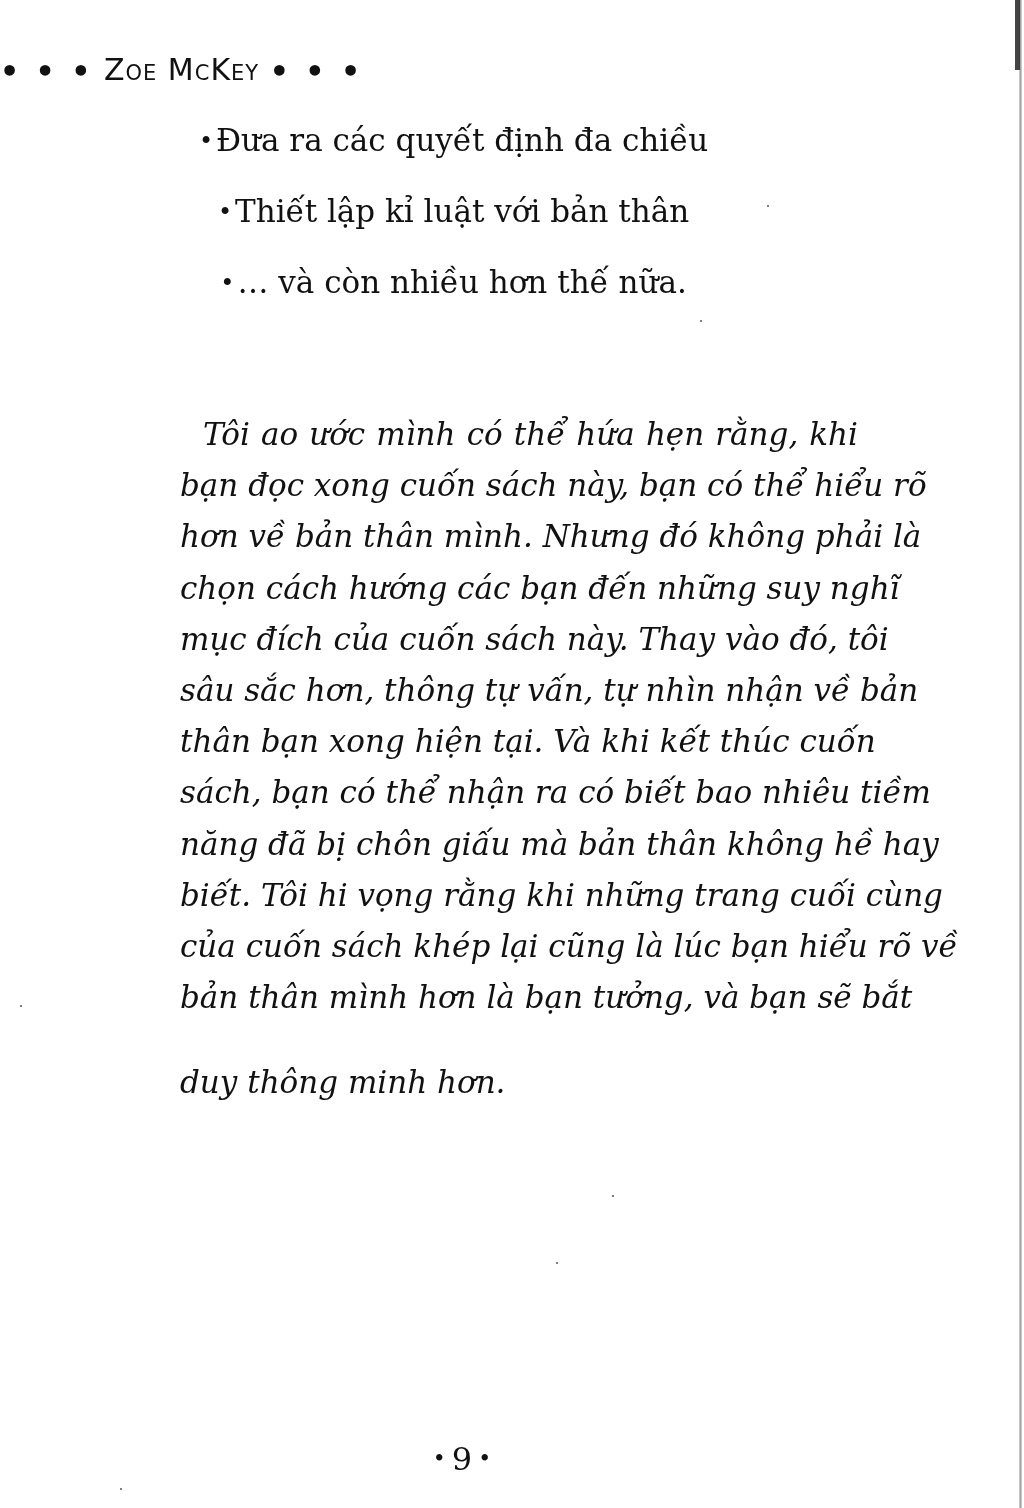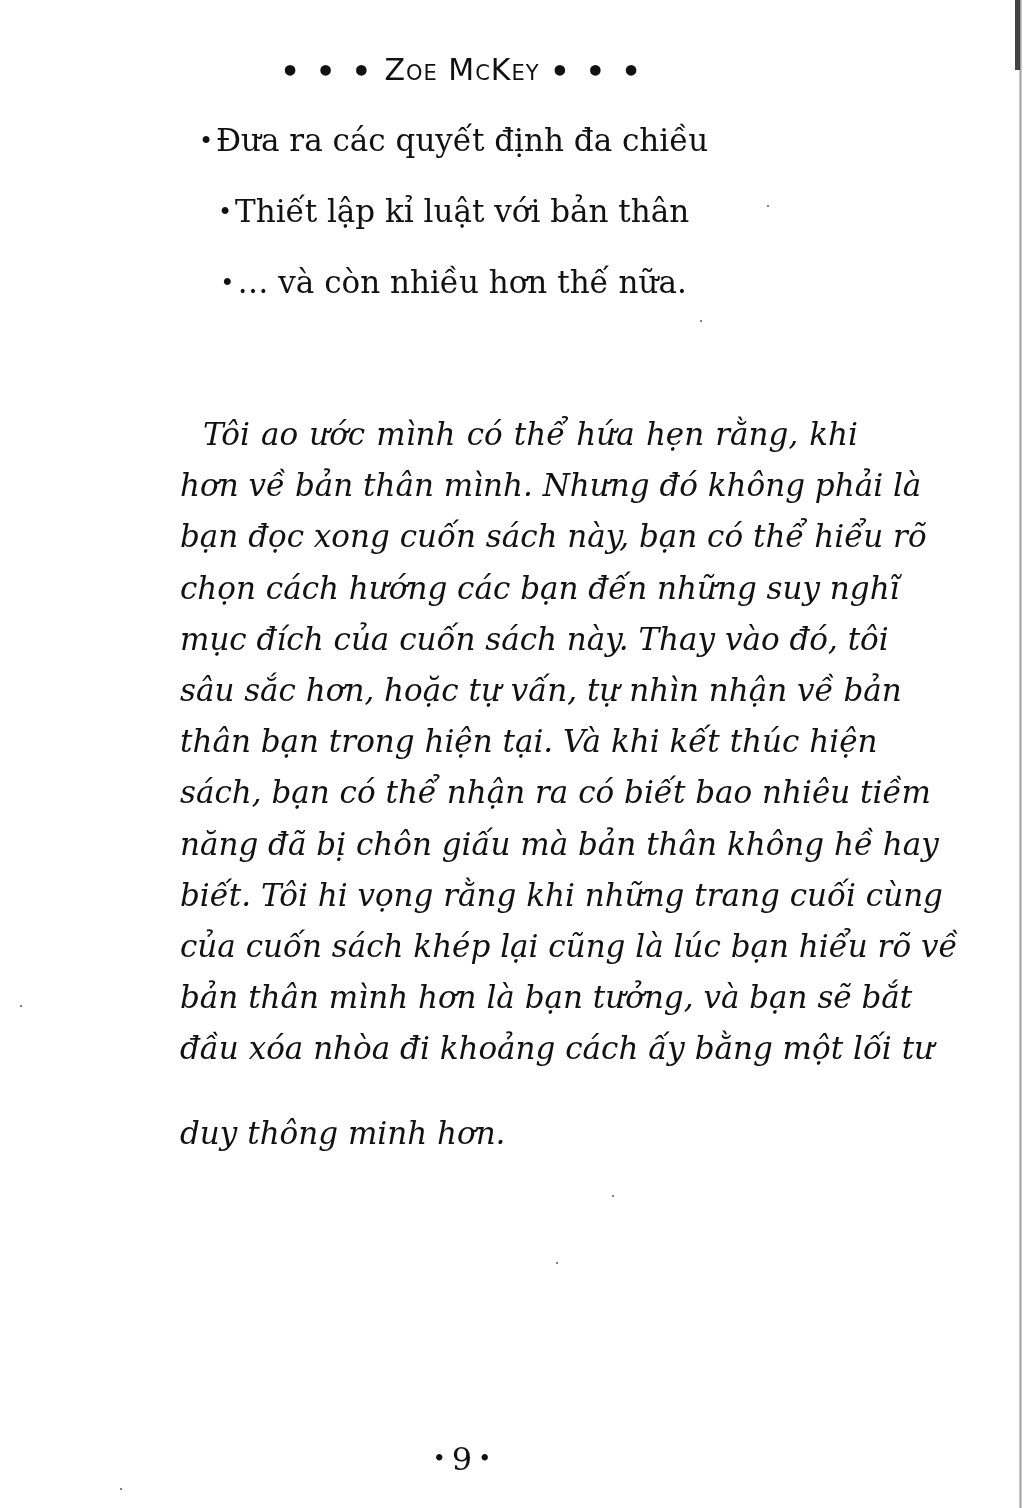--- a/index.html
+++ b/index.html
@@ -31,21 +31,20 @@
       width: 5px;
       height: 70px;
       background: #222;
       opacity: 0.85;
     }
     .header {
       position: absolute;
       top: 52px;
       left: 0;
       width: 924px;
-      text-align: center;
       font-family: "DejaVu Sans", "Liberation Sans", sans-serif;
       font-size: 30px;
       letter-spacing: 1px;
     }
     .header .dots {
       font-size: 30px;
       font-weight: bold;
       letter-spacing: 3px;
       vertical-align: -2px;
     }
@@ -143,30 +142,29 @@
   <li>
     <span class="bullet">•</span><span>Thiết lập kỉ luật với bản thân</span>
   </li>
   <li>
     <span class="bullet">•</span><span>… và còn nhiều hơn thế nữa.</span>
   </li>
 </ul>
 
 <div class="paragraph">
   <div class="line first">Tôi ao ước mình có thể hứa hẹn rằng, khi</div>
+  <div class="line">bạn đọc xong cuốn sách này, bạn có thể hiểu rõ</div>
   <div class="line">hơn về bản thân mình. Nhưng đó không phải là</div>
-  <div class="line">bạn đọc xong cuốn sách này, bạn có thể hiểu rõ</div>
   <div class="line">chọn cách hướng các bạn đến những suy nghĩ</div>
   <div class="line">mục đích của cuốn sách này. Thay vào đó, tôi</div>
-  <div class="line">sâu sắc hơn, hoặc tự vấn, tự nhìn nhận về bản</div>
-  <div class="line">thân bạn trong hiện tại. Và khi kết thúc hiện</div>
+  <div class="line">sâu sắc hơn, thông tự vấn, tự nhìn nhận về bản</div>
+  <div class="line">thân bạn xong hiện tại. Và khi kết thúc cuốn</div>
   <div class="line">sách, bạn có thể nhận ra có biết bao nhiêu tiềm</div>
   <div class="line">năng đã bị chôn giấu mà bản thân không hề hay</div>
   <div class="line">biết. Tôi hi vọng rằng khi những trang cuối cùng</div>
   <div class="line">của cuốn sách khép lại cũng là lúc bạn hiểu rõ về</div>
   <div class="line">bản thân mình hơn là bạn tưởng, và bạn sẽ bắt</div>
-  <div class="line">đầu xóa nhòa đi khoảng cách ấy bằng một lối tư</div>
   <div class="line last">duy thông minh hơn.</div>
 </div>
 
 <div class="page-number">
   <span class="dot">•</span><span>9</span><span class="dot">•</span>
 </div>
 
 </body></html>

